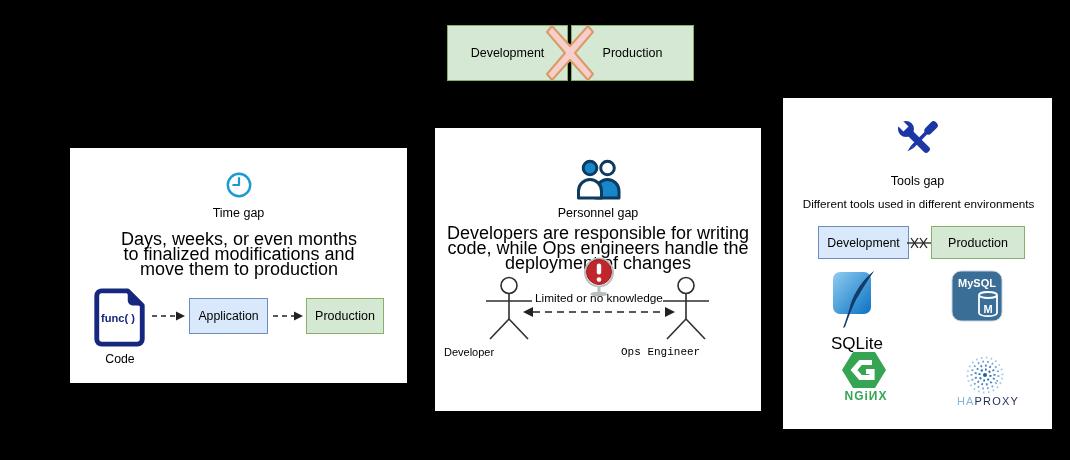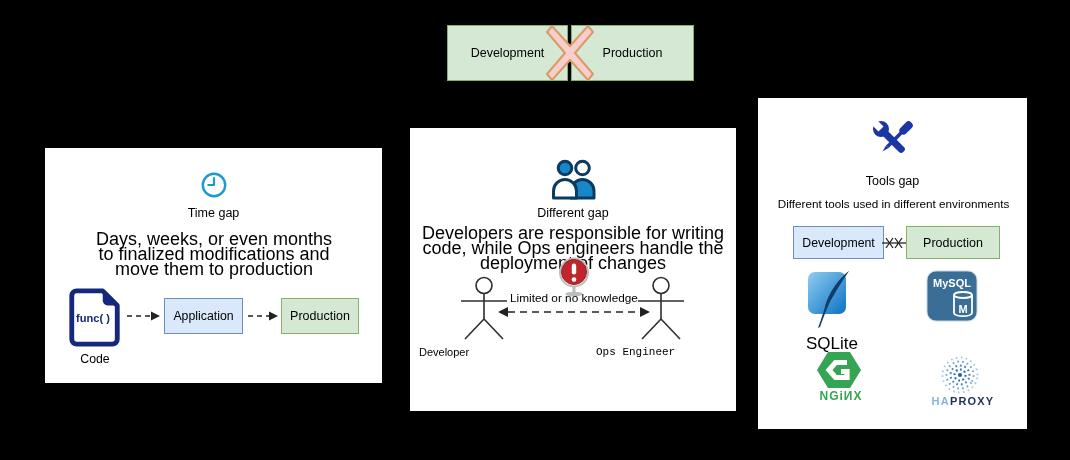--- a/index.html
+++ b/index.html
@@ -10,21 +10,21 @@
   
   .gbox{background:#d5e8d4;border:1px solid #82b366;display:flex;align-items:center;justify-content:center;
         font-size:12.5px;box-sizing:border-box;}
   .bluebox{background:#dae8fc;border:1px solid #6c8ebf;display:flex;align-items:center;justify-content:center;
         font-size:12.3px;box-sizing:border-box;}
   .banner-dev{left:447px;top:25px;width:121px;height:56px;}
   .banner-prod{left:571px;top:25px;width:123px;height:56px;}
   .banner-x{left:546px;top:24px;width:48px;height:58px;}
 
   
-  .panel{position:absolute;background:#fff;border:1px solid #000;box-sizing:border-box;}
+  .panel{position:absolute;background:#fff;border:1px solid #000;box-sizing:border-box;margin-left:25px;}
   .panel-time{left:44px;top:147px;width:339px;height:237px;}
   .panel-personnel{left:409px;top:127px;width:328px;height:285px;}
   .panel-tools{left:757px;top:97px;width:271px;height:333px;}
 
   .ptitle{position:absolute;width:100%;text-align:center;font-size:12.5px;}
   .pdesc{position:absolute;text-align:center;font-size:18px;line-height:15px;}
 
   
   .clock{left:155px;top:23px;width:28px;height:28px;}
   .t-title{top:58px;}
@@ -57,21 +57,21 @@
   .prodbox-s{left:148px;top:128px;width:94px;height:33px;position:absolute;}
   .breaklink{left:124px;top:137px;width:24px;height:16px;}
   .sqlite{left:48px;top:172px;width:46px;height:62px;}
   .sqlitelabel{position:absolute;left:34px;top:236px;width:80px;text-align:center;font-size:17px;}
   .mysql{left:168px;top:172px;width:52px;height:56px;}
   .nginxhex{left:59px;top:253px;width:44px;height:38px;}
   .nginxlabel{position:absolute;left:38px;top:291px;width:90px;text-align:center;
               font-size:12px;font-weight:bold;letter-spacing:1px;color:#35a553;}
   .haproxy{left:180px;top:255px;width:44px;height:44px;}
   .haproxylabel{position:absolute;left:160px;top:297px;width:90px;text-align:center;
-              font-size:11px;font-weight:bold;letter-spacing:1.2px;}
+              font-size:11px;font-weight:normal;letter-spacing:1.2px;}
   .ha{color:#85b6dc;} .proxy{color:#1e2d5a;}
 </style>
 </head>
 <body>
 
 <div class="canvas">
 
   <div class="abs gbox banner-dev">
     <span>Development</span>
   </div>
@@ -113,21 +113,21 @@
     </div>
   </div>
 
   <div class="panel panel-personnel">
     <svg class="abs people" viewBox="0 0 46 42">
       <circle cx="31.5" cy="10" r="6.8" fill="#fff" stroke="#0d3a5f" stroke-width="3"></circle>
       <path d="M20,40 v-7 a11.5,11.5 0 0 1 23,0 v7 z" fill="#1787c9" stroke="#0d3a5f" stroke-width="3" stroke-linejoin="round"></path>
       <circle cx="14" cy="10" r="6.8" fill="#1787c9" stroke="#0d3a5f" stroke-width="3"></circle>
       <path d="M2.5,40 v-7 a11.5,11.5 0 0 1 23,0 v7 z" fill="#fff" stroke="#0d3a5f" stroke-width="3" stroke-linejoin="round"></path>
     </svg>
-    <div class="ptitle p-title">Different gap</div>
+    <div class="ptitle p-title">Personnel gap</div>
     <div class="pdesc p-desc">Developers are responsible for writing code, while Ops engineers handle the deployment of changes</div>
 
     <svg class="abs globe" viewBox="0 0 46 42">
       <circle cx="23" cy="16.5" r="14" fill="none" stroke="#b9bfc1" stroke-width="2"></circle>
       <rect x="21.5" y="30" width="3" height="6" fill="#b9bfc1"></rect>
       <ellipse cx="23" cy="38" rx="8.5" ry="2.3" fill="#b9bfc1"></ellipse>
       <circle cx="23" cy="16" r="12.5" fill="#c0272d" stroke="#9c1d22" stroke-width="1"></circle>
       <rect x="20.8" y="7.5" width="4.4" height="11" rx="2.2" fill="#fff"></rect>
       <circle cx="23" cy="23.5" r="2.3" fill="#fff"></circle>
     </svg>

